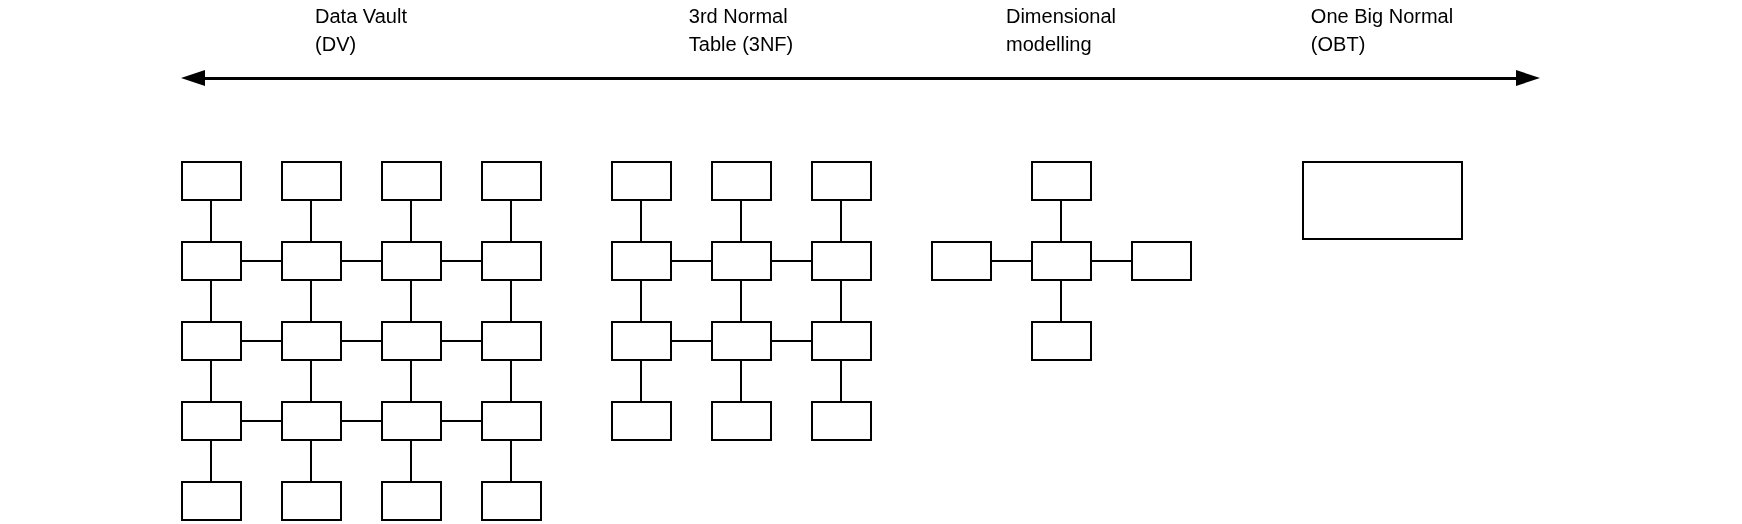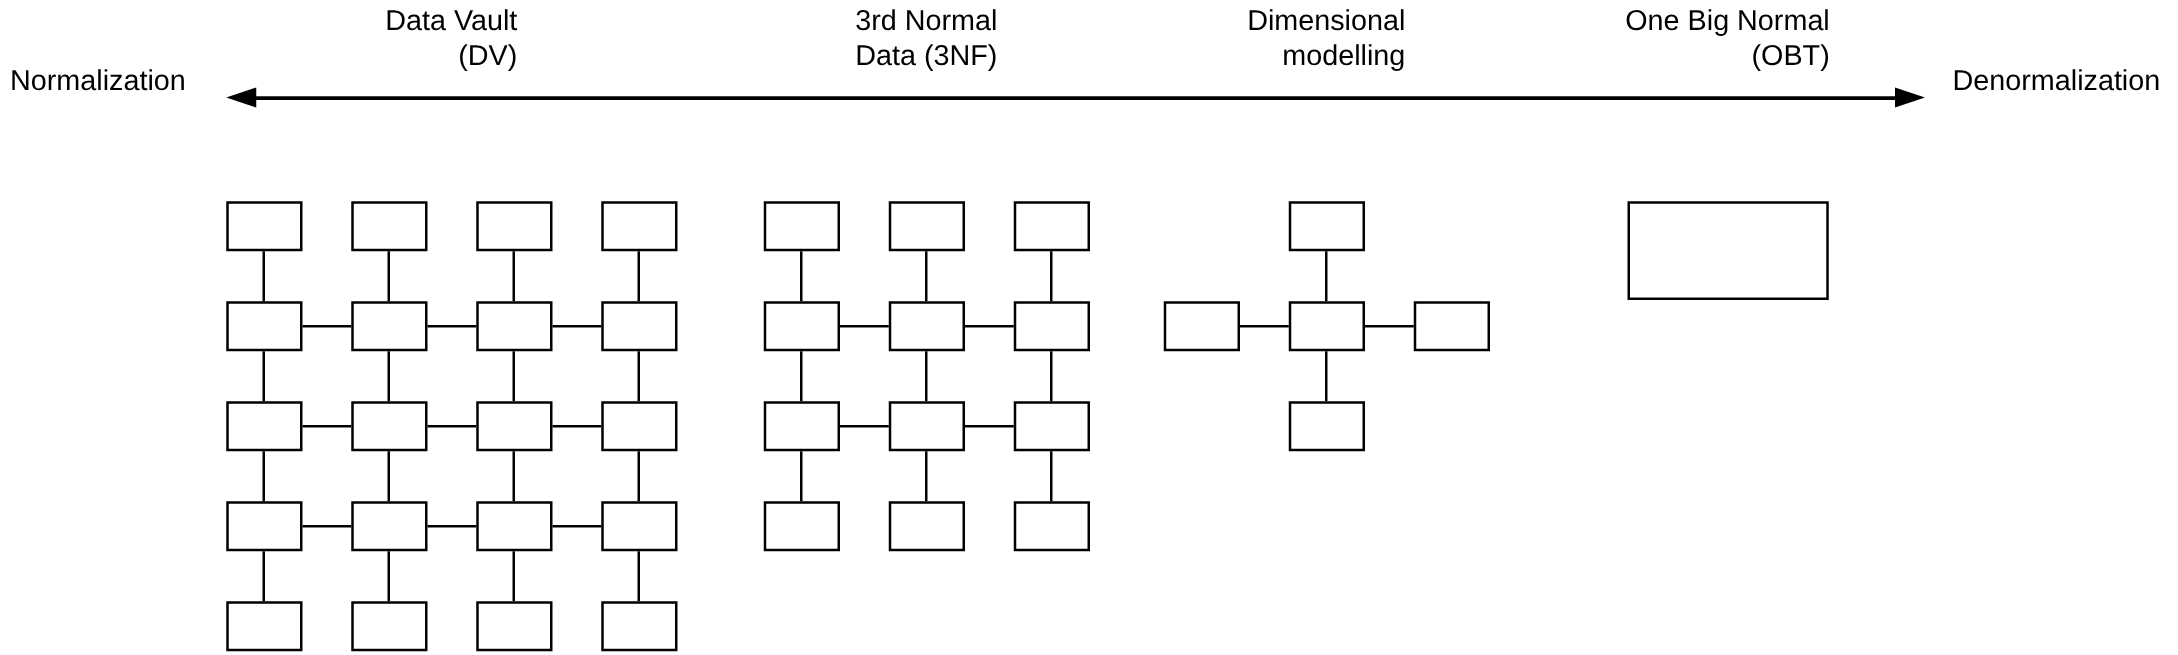--- a/index.html
+++ b/index.html
@@ -40,56 +40,54 @@
     height: 0;
     border-top: 8.5px solid transparent;
     border-bottom: 8.5px solid transparent;
   }
   .arrow-head.left  { left: 181px;  border-right: 24px solid #000000; }
   .arrow-head.right { left: 1516px; border-left: 24px solid #000000; }
   .approach-label {
     position: absolute;
     top: 2px;
     transform: translateX(-50%);
-    text-align: right;
-    font-size: 23px;
+    text-align: left;
+    font-size: 20px;
     line-height: 28px;
     white-space: pre-line;
   }
   .box {
     position: absolute;
     box-sizing: border-box;
     border: 2px solid #000000;
     background: #ffffff;
   }
   .link {
     position: absolute;
     background: #000000;
   }
 </style>
 </head>
 <body>
 
 <div class="canvas">
 
-  <div class="side-label left">Normalization</div>
 
-  <div class="side-label right">Denormalization</div>
 
   <div>
     <div class="arrow-line"></div>
     <div class="arrow-head left"></div>
     <div class="arrow-head right"></div>
   </div>
 
   <div id="labels">
       <div class="approach-label" style="left: 361px;">Data Vault
 (DV)</div>
       <div class="approach-label" style="left: 741px;">3rd Normal
-Data (3NF)</div>
+Table (3NF)</div>
       <div class="approach-label" style="left: 1061px;">Dimensional
 modelling</div>
       <div class="approach-label" style="left: 1382px;">One Big Normal
 (OBT)</div>
     </div>
   <div id="diagrams">
       <div class="box" style="left: 180.5px; top: 161px; width: 61px; height: 40px;"></div>
       <div class="box" style="left: 280.5px; top: 161px; width: 61px; height: 40px;"></div>
       <div class="box" style="left: 380.5px; top: 161px; width: 61px; height: 40px;"></div>
       <div class="box" style="left: 480.5px; top: 161px; width: 61px; height: 40px;"></div>

